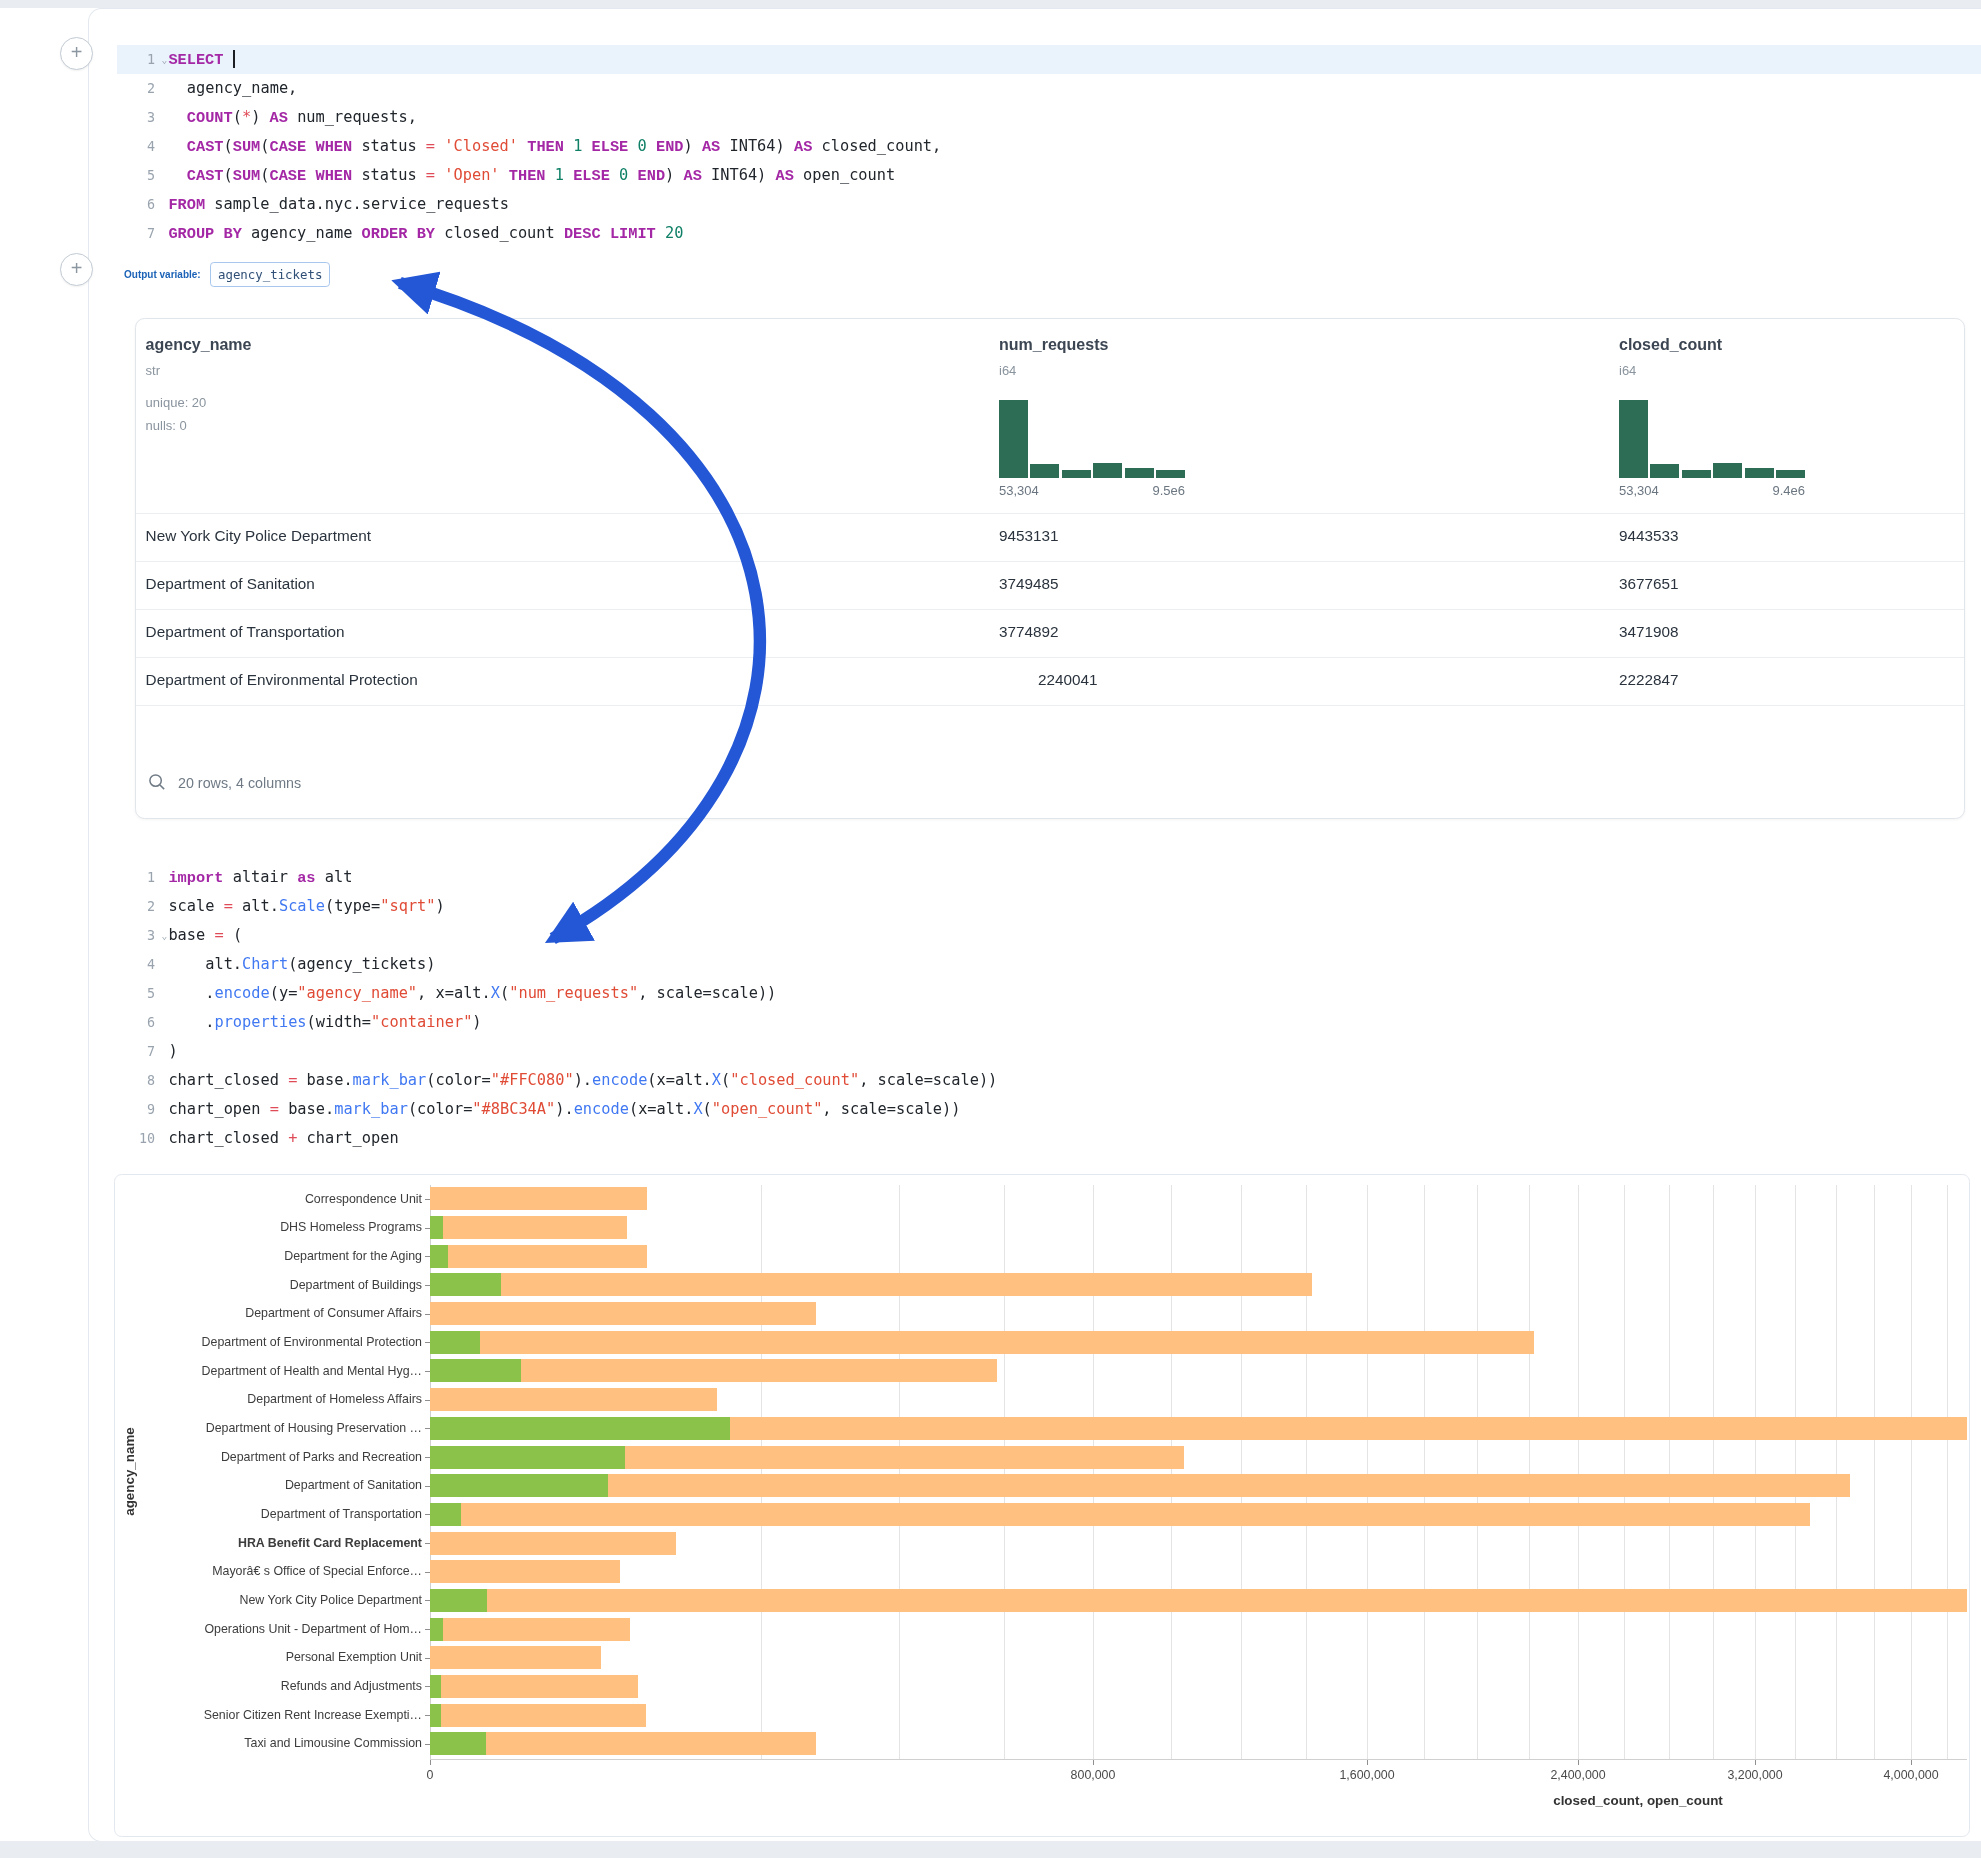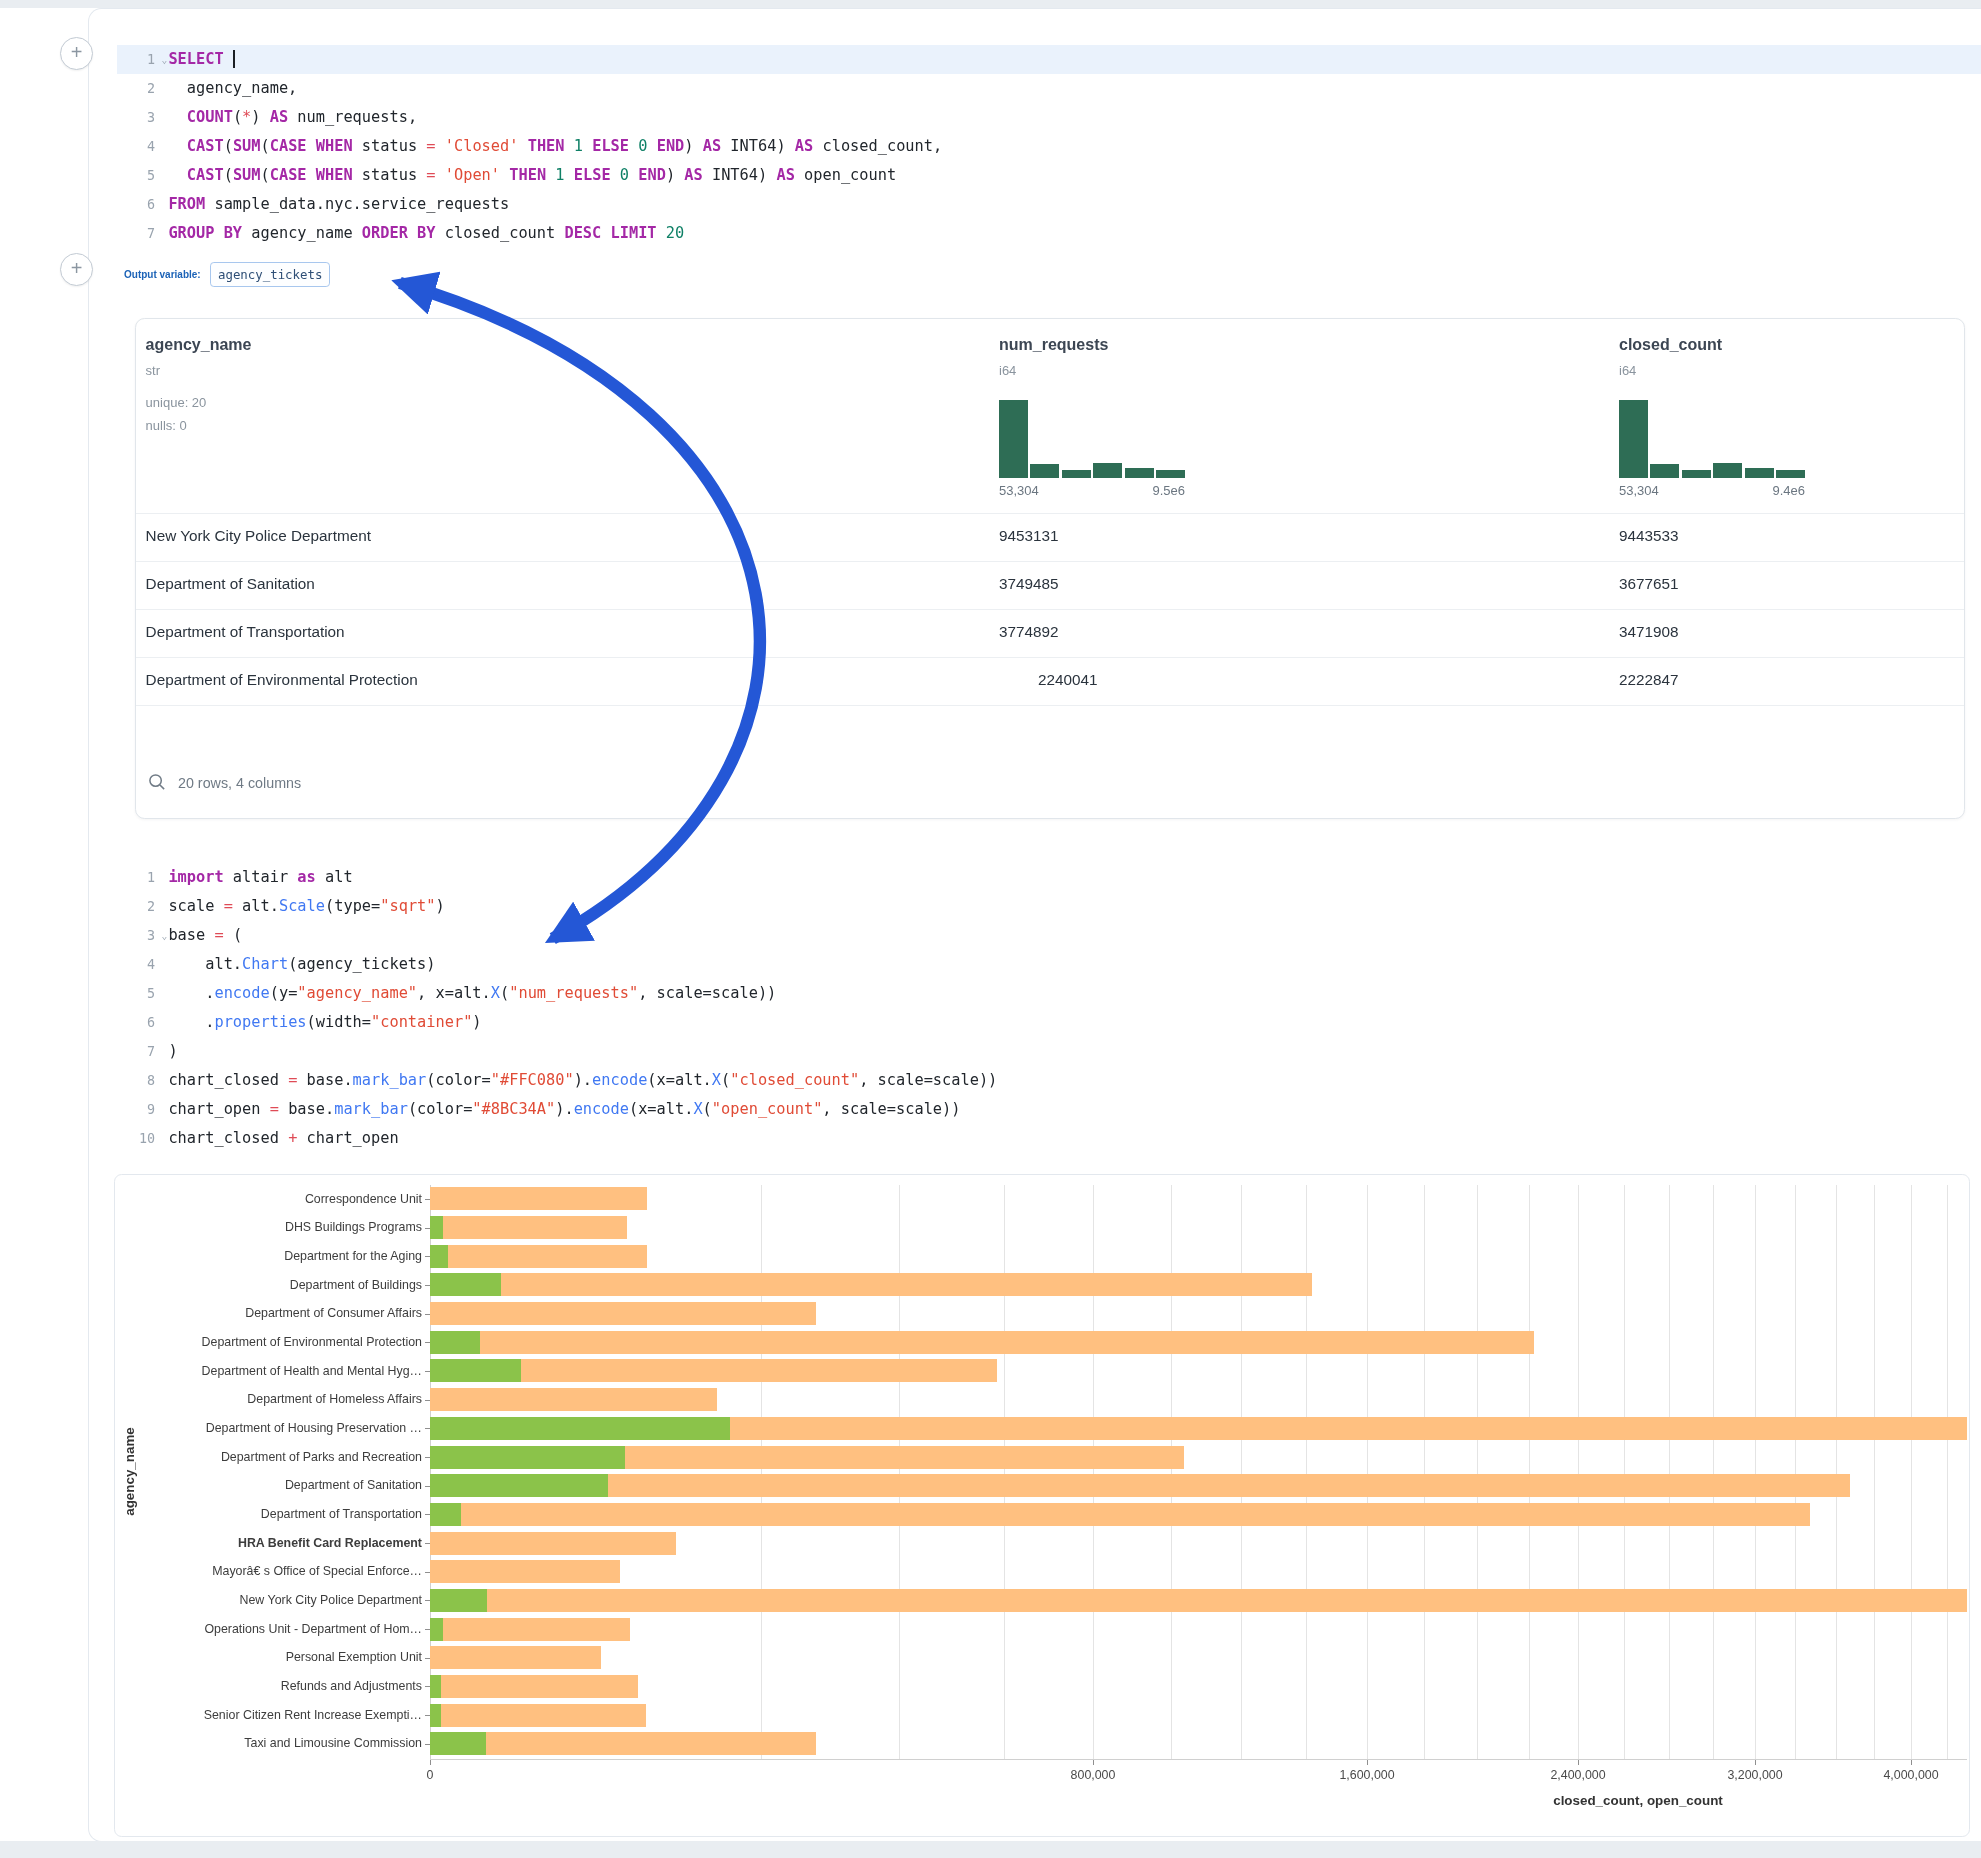--- a/index.html
+++ b/index.html
@@ -15,21 +15,21 @@
            border:1px solid #c3cbd4;background:#fff;color:#8b96a1;font-size:20px;line-height:29px;
            text-align:center;box-shadow:0 1px 1.9px rgba(0,0,0,.06);cursor:pointer;z-index:5;}
   
   .cell{position:absolute;left:117px;width:1865px;}
   .code-row{display:flex;height:29px;line-height:29px;white-space:pre;
             font-family:"DejaVu Sans Mono","Liberation Mono",monospace;font-size:15.3px;}
   .hl-line{background:#eaf2fc;}
   .gutter{flex:none;width:38px;text-align:right;color:#99a3ae;font-size:13.4px;position:relative;}
   .fold{position:absolute;right:-12.4px;top:0;font-size:9.6px;color:#9aa5b1;}
   .code-text{padding-left:13.4px;color:#21262c;}
-  .tk-kw{color:#a428a6;font-weight:bold;}
+  .tk-kw{color:#a428a6;font-weight:bold;font-family:Liberation Mono, monospace;}
   .tk-str{color:#e04b36;}
   .tk-num{color:#0f8066;}
   .tk-op{color:#df4b56;}
   .tk-fn{color:#4078f2;}
   .cursor{display:inline-block;width:1.9px;height:18px;background:#1b1f24;vertical-align:-3.8px;}
   
   .outvar{position:absolute;left:124px;top:260px;height:29px;display:flex;align-items:center;gap:9.6px;}
   .outvar-label{color:#1c63b7;font-weight:bold;font-size:10px;}
   .chip{border:1px solid #a8c7ee;border-radius:3.8px;background:#fdfeff;color:#2f4f76;
         font-family:"DejaVu Sans Mono",monospace;font-size:12.4px;padding:3.8px 6.7px;
@@ -195,21 +195,21 @@
       <div class="gridline" style="left: 1640px;"></div>
       <div class="gridline" style="left: 1680px;"></div>
       <div class="gridline" style="left: 1721px;"></div>
       <div class="gridline" style="left: 1759px;"></div>
       <div class="gridline" style="left: 1796px;"></div>
       <div class="gridline" style="left: 1832px;"></div>
       <div class="axis-line" style="width: 1537px;"></div>
       <div class="cat-label" style="top: 9.6px;">Correspondence Unit</div>
       <div class="ytick" style="left: 310px; top: 24px;"></div>
       <div class="bar" style="left: 315px; top: 12.4px; width: 217px; background: rgb(255, 192, 128);"></div>
-      <div class="cat-label" style="top: 38px;">DHS Buildings Programs</div>
+      <div class="cat-label" style="top: 38px;">DHS Homeless Programs</div>
       <div class="ytick" style="left: 310px; top: 53px;"></div>
       <div class="bar" style="left: 315px; top: 41px; width: 197px; background: rgb(255, 192, 128);"></div>
       <div class="bar" style="left: 315px; top: 41px; width: 13px; background: rgb(139, 195, 74);"></div>
       <div class="cat-label" style="top: 67px;">Department for the Aging</div>
       <div class="ytick" style="left: 310px; top: 81px;"></div>
       <div class="bar" style="left: 315px; top: 70px; width: 217px; background: rgb(255, 192, 128);"></div>
       <div class="bar" style="left: 315px; top: 70px; width: 18px; background: rgb(139, 195, 74);"></div>
       <div class="cat-label" style="top: 96px;">Department of Buildings</div>
       <div class="ytick" style="left: 310px; top: 110px;"></div>
       <div class="bar" style="left: 315px; top: 98px; width: 882px; background: rgb(255, 192, 128);"></div>

